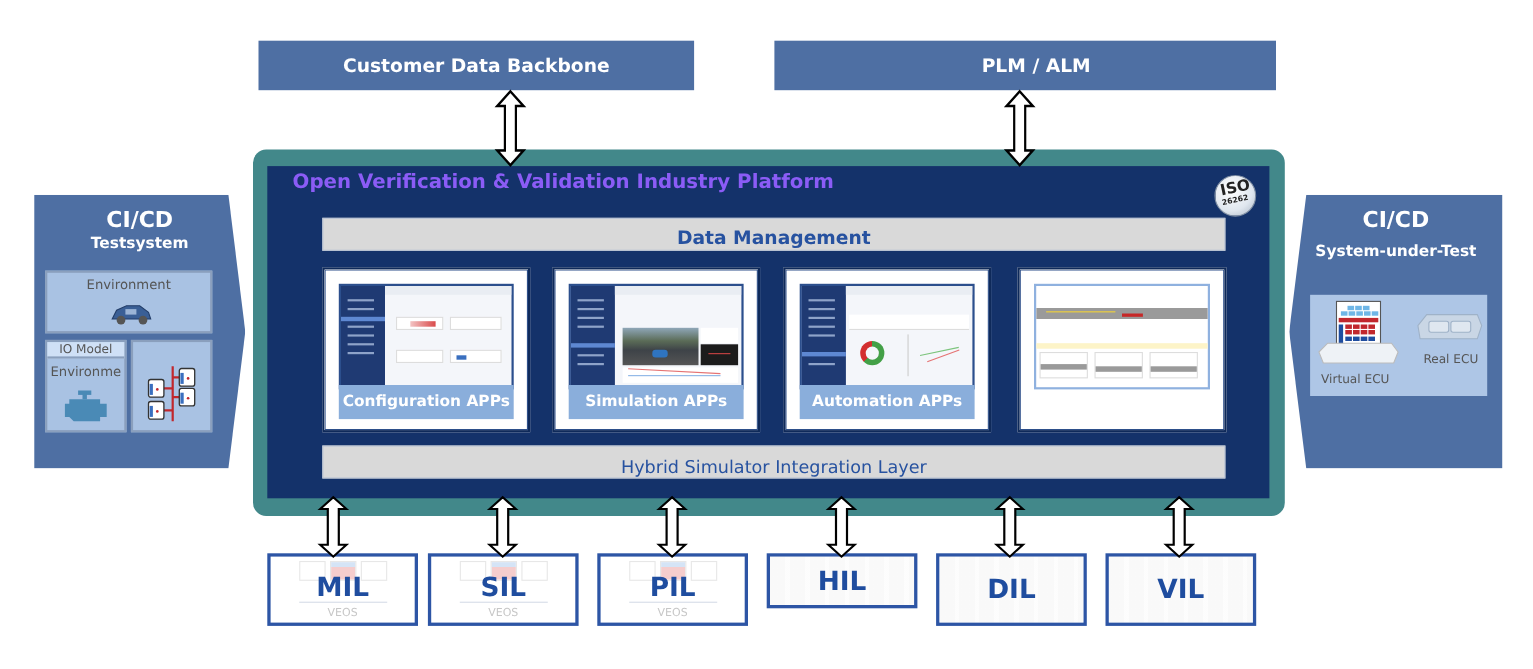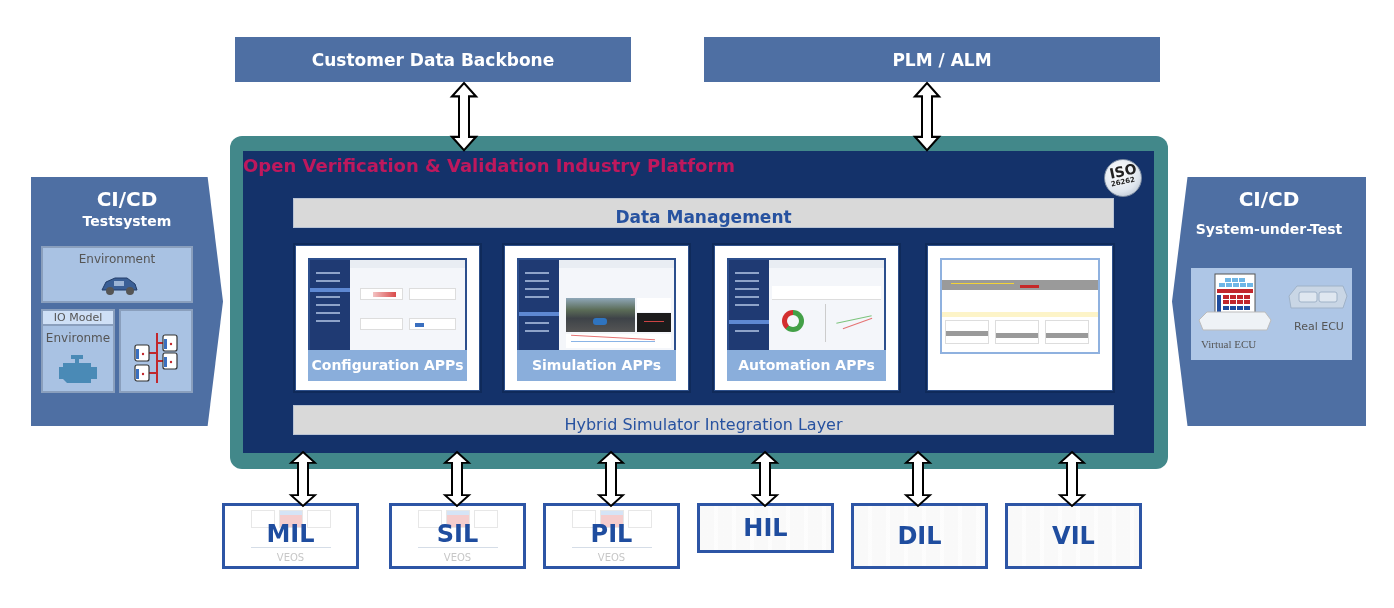--- a/index.html
+++ b/index.html
@@ -12,21 +12,21 @@
 
   
   .top-box {
     background: #4e6fa3; color: #fff; font-weight: bold; font-size: 17px;
     display: flex; align-items: center; justify-content: center;
   }
 
   
   #platform-outer { left: 230px; top: 136px; width: 938px; height: 333px; background: #42888a; border-radius: 12px; }
   #platform-inner { left: 243px; top: 151px; width: 911px; height: 302px; background: #14326a; }
-  #platform-title { left: 243px; top: 155px; color: #be185d; font-weight: bold; font-size: 18px; white-space: nowrap; }
+  #platform-title { left: 266px; top: 155px; color: #8b5cf6; font-weight: bold; font-size: 18px; white-space: nowrap; }
 
   .layer-bar {
     background: #d9d9d9; display: flex; align-items: flex-end; justify-content: center;
     color: #2752a0; border: 1px solid #b9c3d4;
   }
   #data-mgmt { left: 293px; top: 198px; width: 821px; height: 30px; font-weight: bold; font-size: 17px; }
   #integration-layer { left: 293px; top: 405px; width: 821px; height: 30px; font-size: 16px; }
 
   .app-card {
     background: #ffffff; border: 2px solid #0f2a5a; box-shadow: 0 0 0 1px #2d4f8a inset;
@@ -162,21 +162,21 @@
           <rect x="42" y="34" width="6" height="4"></rect>
           <rect x="49" y="34" width="6" height="4"></rect>
         </g>
       <path d="M4 48 L12 40 L70 40 L76 48 L72 58 L8 58 Z" fill="#eef2f6" stroke="#bbb"></path>
     </svg>
     <svg class="abs" style="left:94px; top:14px;" width="64" height="30" viewBox="0 0 64 30">
       <path d="M4 14 L12 4 L58 4 L62 14 L58 26 L6 26 Z" fill="#c9d6e5" stroke="#9fb2c8"></path>
       <rect x="14" y="10" width="18" height="10" rx="2" fill="#dfe7f0" stroke="#9fb2c8"></rect>
       <rect x="34" y="10" width="18" height="10" rx="2" fill="#dfe7f0" stroke="#9fb2c8"></rect>
     </svg>
-    <div class="abs" style="left:10px; top:70px; font-size:11px; color:#555;font-family:Liberation Serif, serif;">Virtual ECU</div>
+    <div class="abs" style="left:10px; top:70px; font-size:11px; color:#555;">Virtual ECU</div>
     <div class="abs" style="left:103px; top:52px; font-size:11px; color:#555;">Real ECU</div>
   </div>
 </div>
 
 <div class="abs" id="platform-outer"></div>
 <div class="abs" id="platform-inner"></div>
 <div class="abs" id="platform-title">Open Verification &amp; Validation Industry Platform</div>
 
 <div class="abs" style="left:1104px; top:159px; width:38px; height:38px; border-radius:50%; background:radial-gradient(circle at 40% 35%, #ffffff, #dfe6ee 60%, #a8b4c4); border:1px solid #7f8ea3; text-align:center;">
   <div style="font-weight:bold; font-size:14px; color:#222; margin-top:4px; line-height:14px; transform:rotate(-12deg);">ISO</div>
@@ -278,21 +278,21 @@
     <div class="abs" style="left:66%; top:60px; width:28%; height:24px; border:1px solid #ddd;">
         <div style="position:absolute; left:0; right:0; top:12px; height:5px; background:#9a9a9a;"></div>
       </div>
   </div>
 </div>
 
 <div class="abs layer-bar" id="integration-layer">
   <span>Hybrid Simulator Integration Layer</span>
 </div>
 
-<div class="abs xil-box" style="left:222px; top:503px; width:137px; height:66px;">
+<div class="abs xil-box" style="left:243px; top:503px; width:137px; height:66px;">
   <div class="xil-ghost">
     <div class="abs" style="left:26px; top:4px; width:24px; height:18px; border:1px solid #bbb;"></div>
     <div class="abs" style="left:54px; top:4px; width:24px; height:18px; border:1px solid #bbb; background:linear-gradient(#8ab4e6 0 25%, #e57373 25% 100%);"></div>
     <div class="abs" style="left:82px; top:4px; width:24px; height:18px; border:1px solid #bbb;"></div>
     <div class="abs" style="left:26px; top:41px; width:80px; height:1px; background:#8a9fbd;"></div>
   </div>
   <span class="xil-label" style="margin-top:-4px;">MIL</span>
   <div class="veos">VEOS</div>
 </div>
 <div class="abs xil-box" style="left:389px; top:503px; width:137px; height:66px;">

